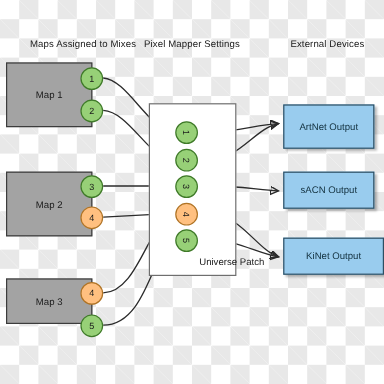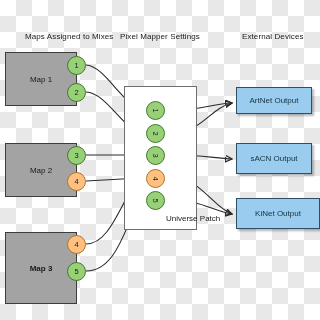--- a/index.html
+++ b/index.html
@@ -121,21 +121,21 @@
 <div class="map-box" style="left:5px;top:143px;width:72px;height:54px;">
   <span class="map-label">Map 2</span>
 </div>
 <div class="node green" style="left:67px;top:146px;">
   <span>3</span>
 </div>
 <div class="node orange" style="left:67px;top:172px;">
   <span>4</span>
 </div>
 
-<div class="map-box" style="left:5px;top:232px;width:72px;height:72px;font-weight:bold;">
+<div class="map-box" style="left:5px;top:232px;width:72px;height:38px;">
   <span class="map-label">Map 3</span>
 </div>
 <div class="node orange" style="left:67px;top:235px;">
   <span>4</span>
 </div>
 <div class="node green" style="left:67px;top:262px;">
   <span>5</span>
 </div>
 
 <div class="panel" style="left:124px;top:86px;width:73px;height:144px;"></div>
@@ -150,21 +150,21 @@
 <div class="node green rot" style="left:146px;top:146px;">
   <span>3</span>
 </div>
 <div class="node orange rot" style="left:146px;top:169px;">
   <span>4</span>
 </div>
 <div class="node green rot" style="left:146px;top:191px;">
   <span>5</span>
 </div>
 
-<div class="device" style="left:236px;top:87px;width:76px;height:27px;">
+<div class="device" style="left:236px;top:87px;width:76px;height:37px;">
   <span>ArtNet Output</span>
 </div>
 <div class="device" style="left:236px;top:143px;width:76px;height:31px;">
   <span>sACN Output</span>
 </div>
 <div class="device" style="left:236px;top:198px;width:84px;height:31px;">
   <span>KiNet Output</span>
 </div>
 
 </body></html>

